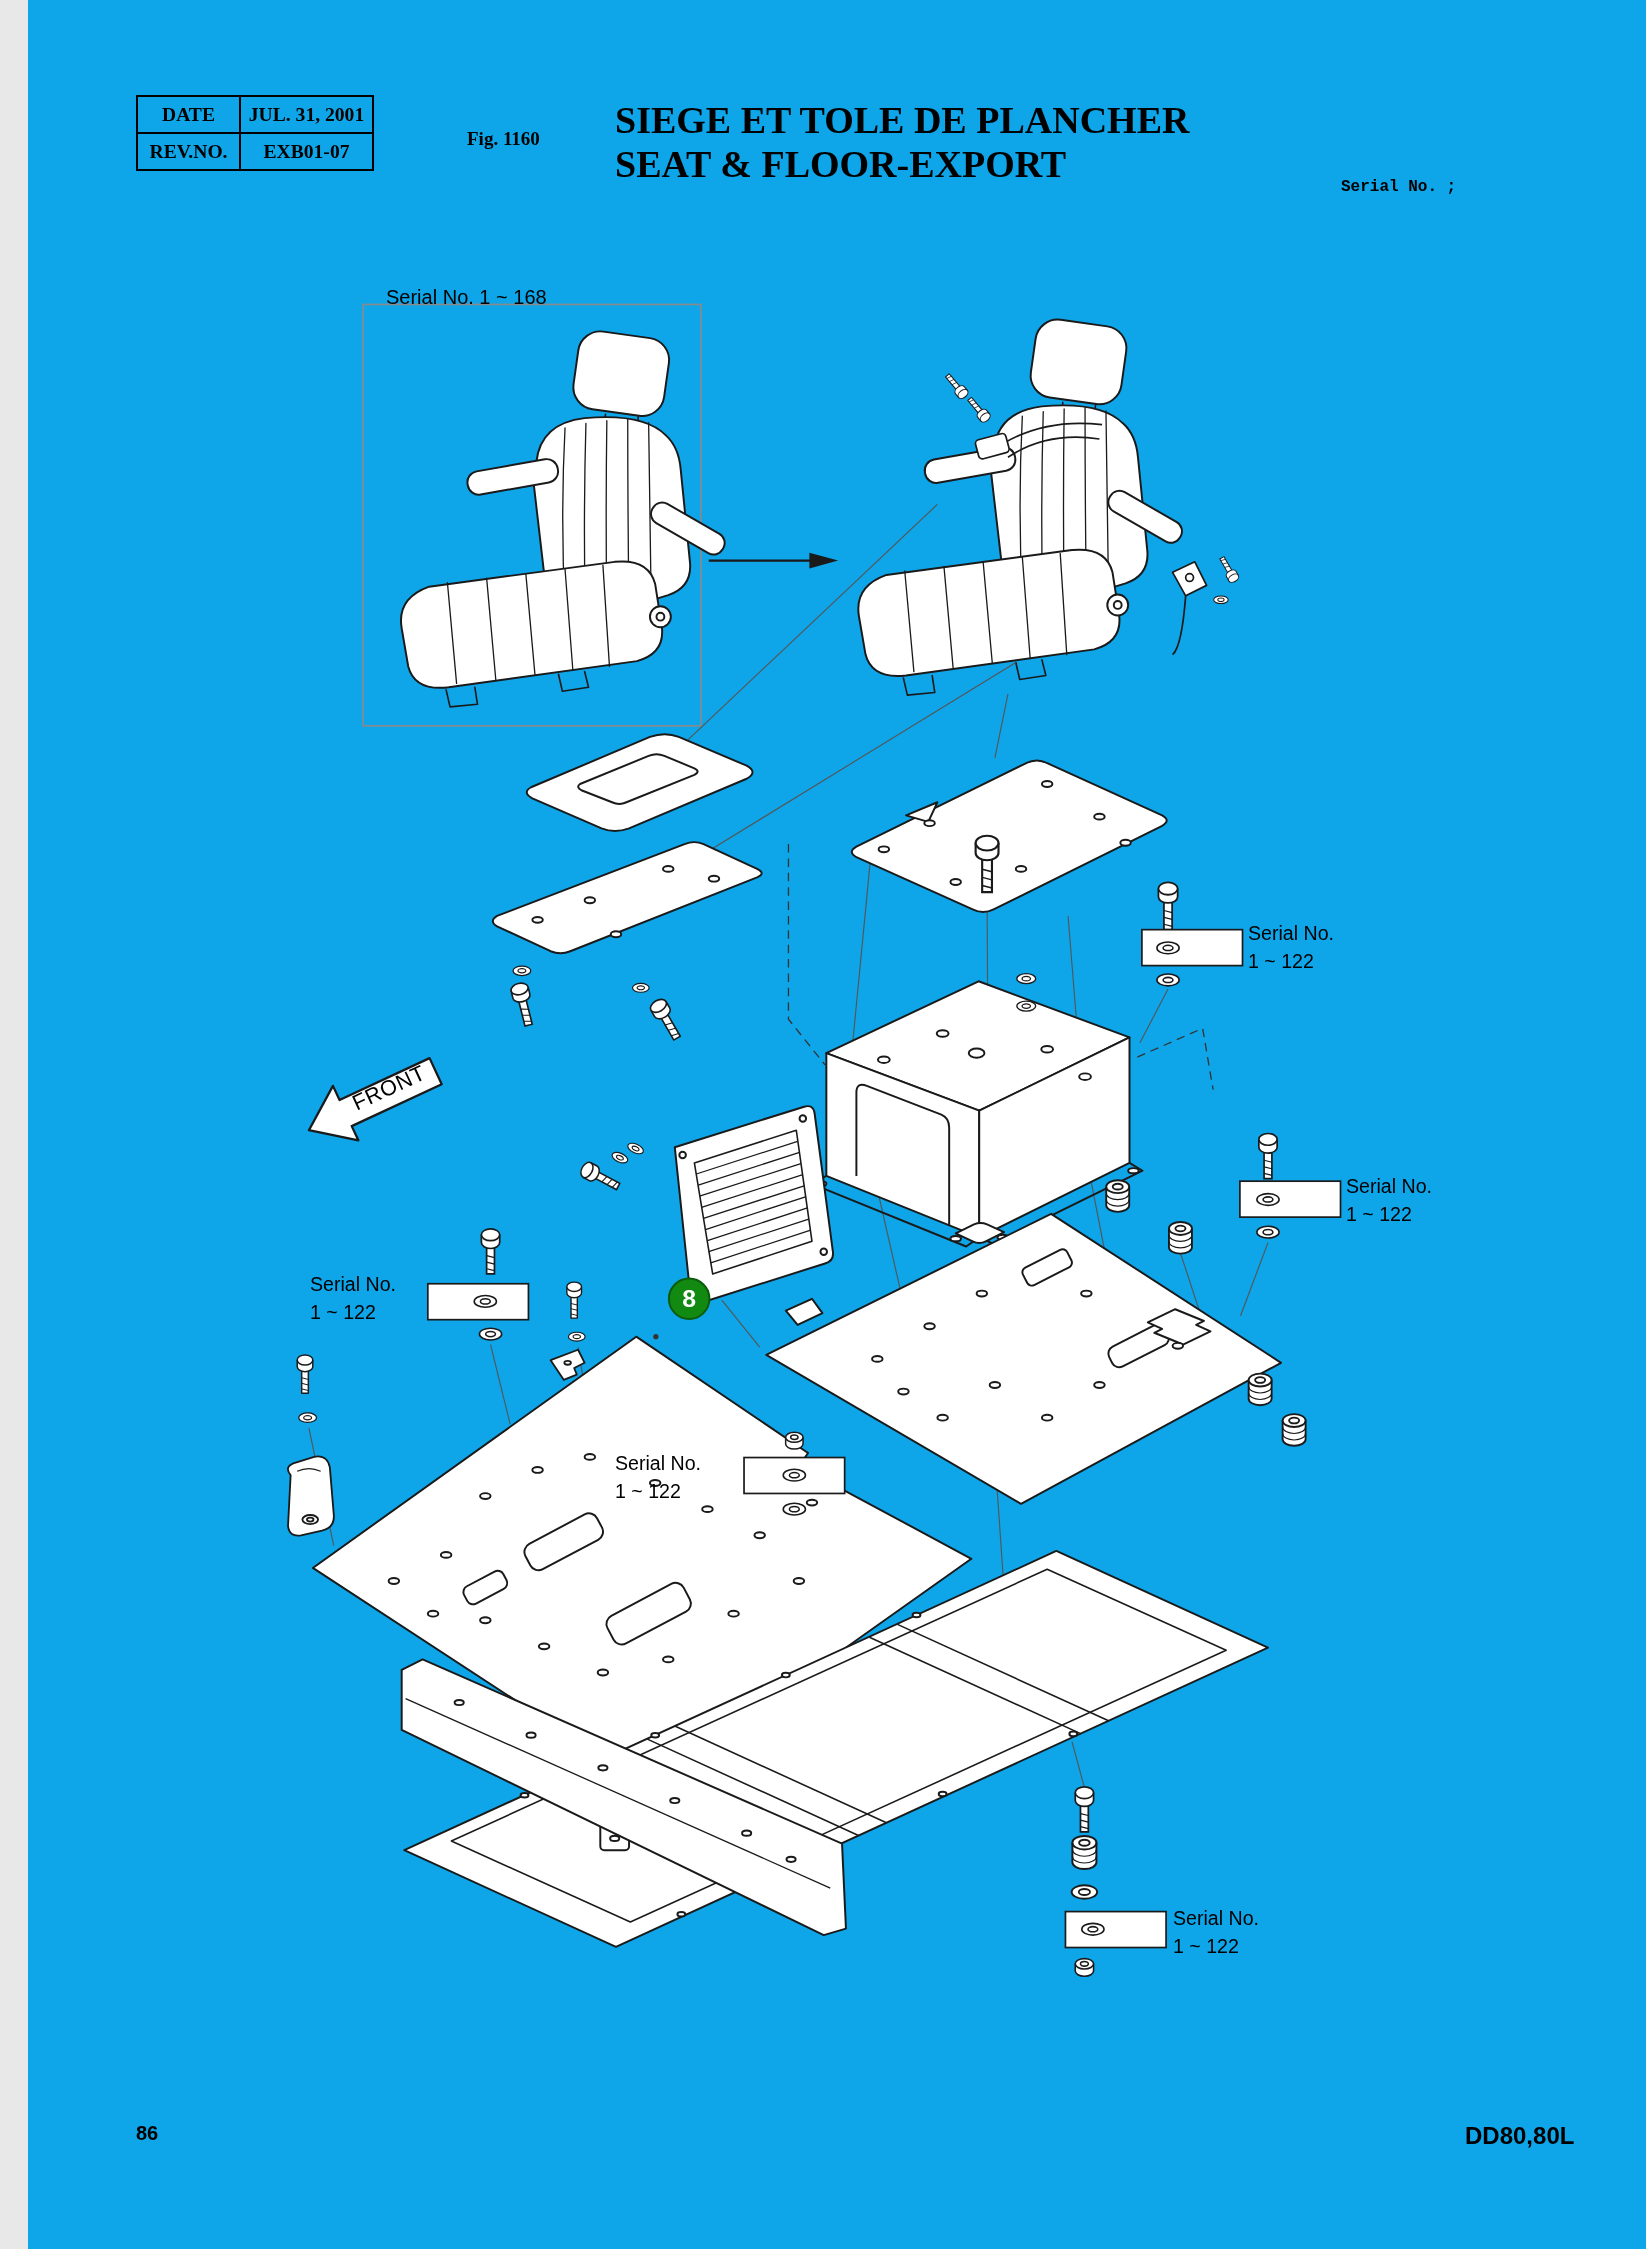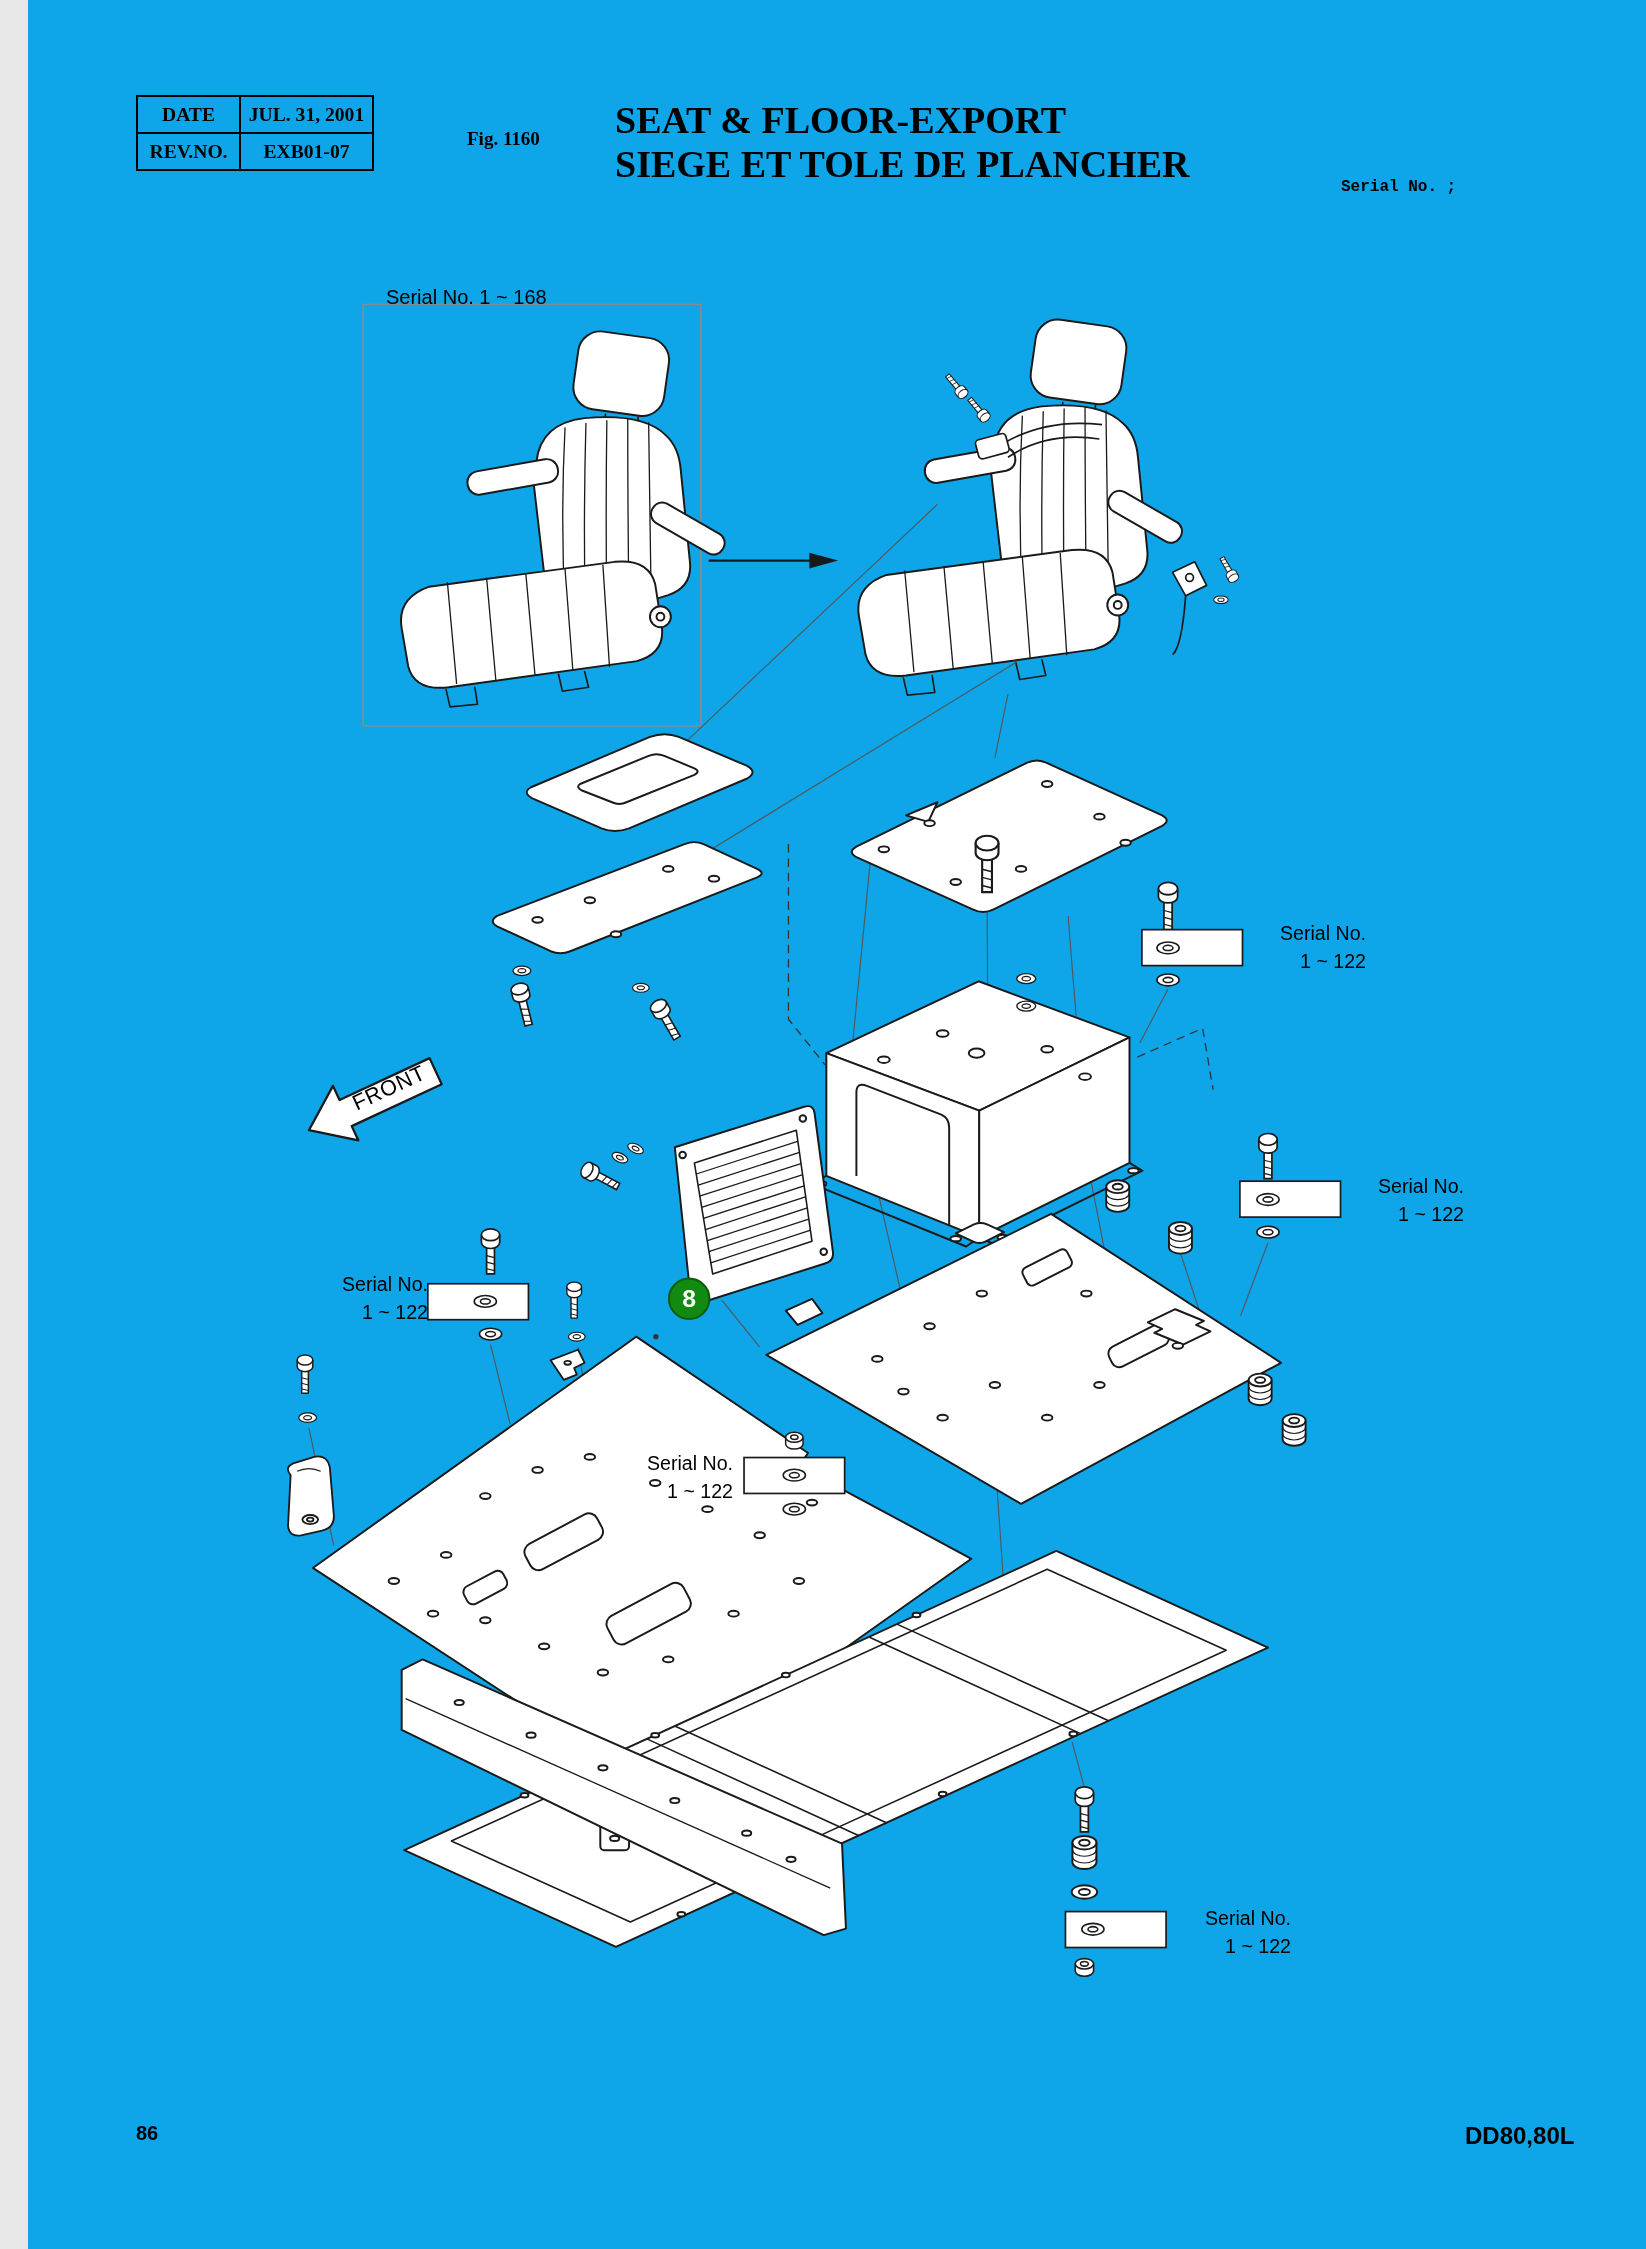--- a/index.html
+++ b/index.html
@@ -13,21 +13,21 @@
                font-family:"Liberation Serif",serif; font-weight:bold; font-size:19.6px; color:#000; }
   .rev-table td { border:2px solid #000; text-align:center; padding:6.5px 5.2px; }
   .rev-table td.c1 { width:103px; }
   .rev-table td.c2 { width:133px; }
 
   .fig-label   { left:439px; top:128px; font-family:"Liberation Serif",serif; font-weight:bold; font-size:19px; }
   .title-block { left:587px; top:99px; font-family:"Liberation Serif",serif; font-weight:bold; font-size:38px; line-height:1.15; width:719px; }
   .serial-note { left:1313px; top:178px; font-family:Liberation Mono, monospace; font-weight:bold; font-size:16px; }
 
   .inset-label { left:358px; top:286px; font-size:20px; }
-  .callout { width:118px; text-align:right; font-size:19.6px; line-height:1.45; }
+  .callout { width:118px; text-align:left; font-size:19.6px; line-height:1.45; }
   .front-label { left:302px; top:1075px; width:118px; text-align:center; font-size:21.6px; letter-spacing:0.7px;
                  transform:rotate(-25deg); }
   .footer-page  { left:108px; top:2122px; font-size:20px; font-weight:bold; }
   .footer-model { left:1437px; top:2122px; font-size:24px; font-weight:bold; }
   svg text { font-family:"Liberation Sans",sans-serif; }
 </style>
 </head>
 <body>
 
 <div class="page">
@@ -40,22 +40,22 @@
     </tr>
     <tr>
       <td class="c1">REV.NO.</td>
       <td class="c2">EXB01-07</td>
     </tr>
   </tbody>
     </table>
 
   <div class="lbl fig-label">Fig. 1160</div>
   <div class="lbl title-block">
+    <div>SIEGE ET TOLE DE PLANCHER</div>
     <div>SEAT &amp; FLOOR-EXPORT</div>
-    <div>SIEGE ET TOLE DE PLANCHER</div>
   </div>
   <div class="lbl serial-note">Serial No. ;</div>
 
   <div class="lbl inset-label">Serial No. 1 ~ 168</div>
   <div class="lbl front-label">FRONT</div>
 
   <div class="lbl callout" style="left:1220px; top:919px;">
     <div>Serial No.</div>
     <div>1 ~ 122</div>
   </div>

